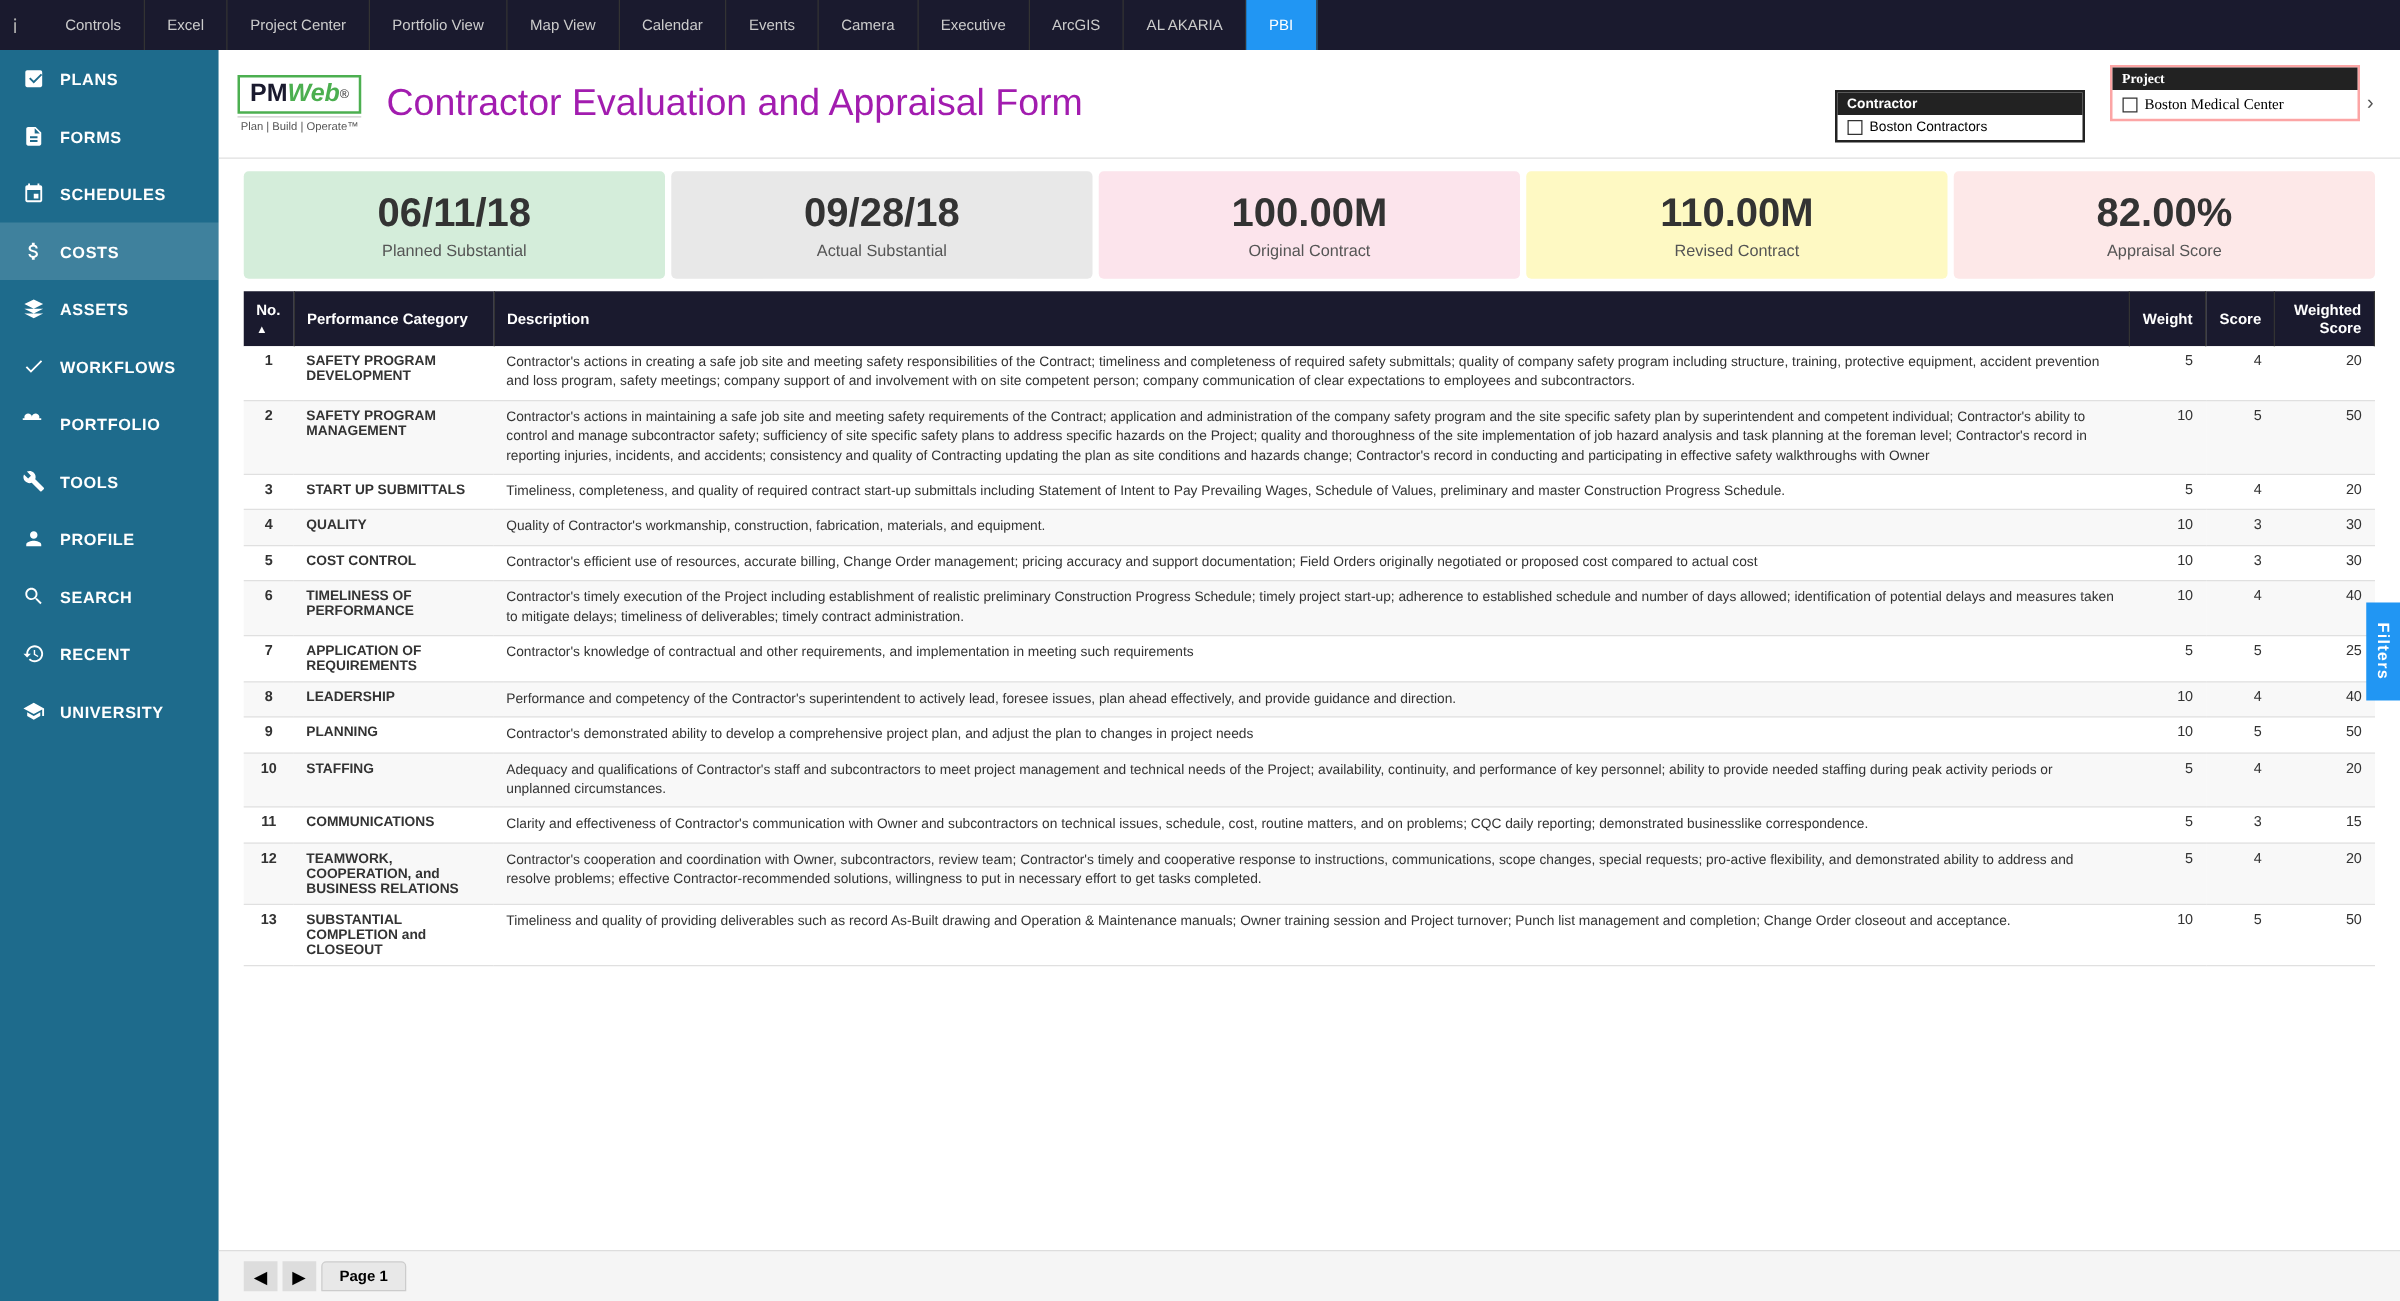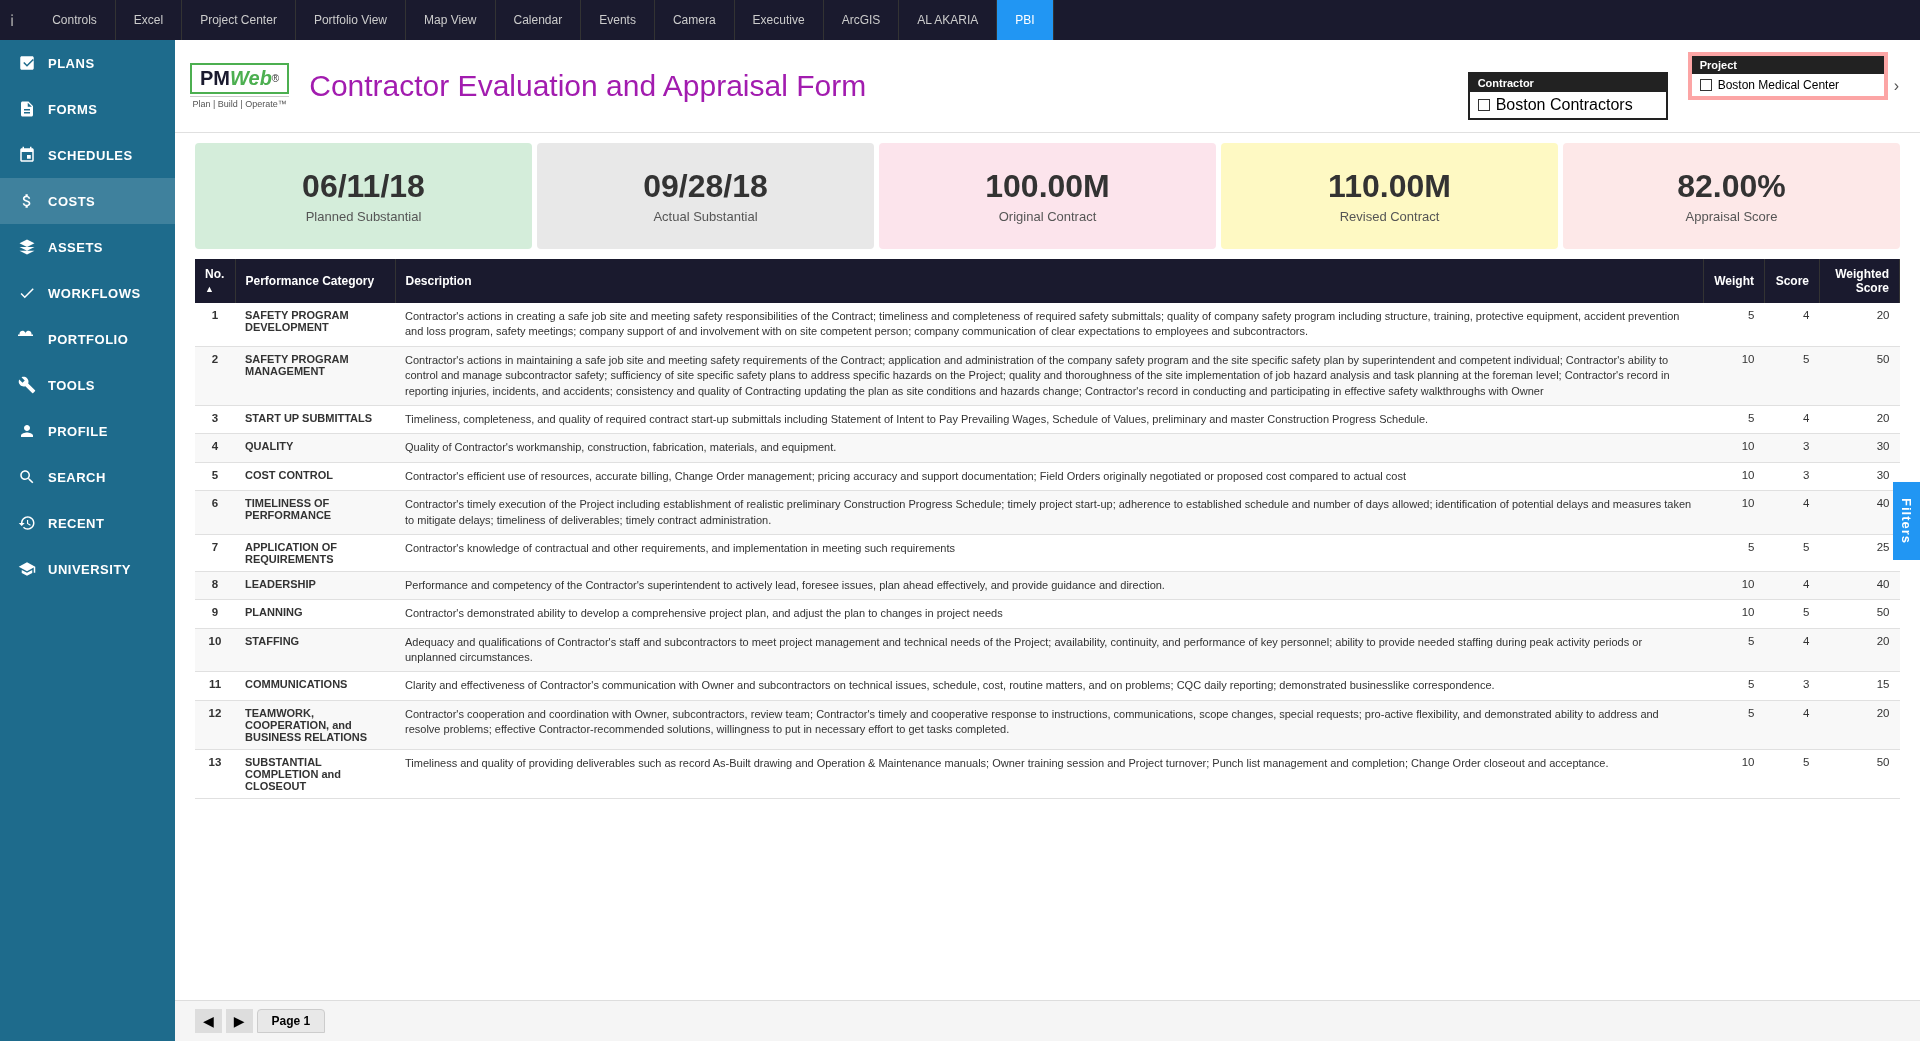--- a/index.html
+++ b/index.html
@@ -57,21 +57,21 @@
     .report-title { font-size: 30px; color: #a21caf; font-weight: normal; flex: 1; text-align: left; }
 
     
     .stats-row {
       display: flex;
       padding: 10px 20px;
       gap: 5px;
     }
     .stat-card {
       flex: 1;
-      padding: 25px;
+      padding: 15px;
       text-align: center;
       border-radius: 4px;
     }
     .stat-card.green { background: #d4edda; }
     .stat-card.gray { background: #e8e8e8; }
     .stat-card.pink { background: #fce4ec; }
     .stat-card.purple { background: #fef9c3; }
     .stat-card.salmon { background: #fde8e8; }
     .stat-value { font-size: 32px; font-weight: bold; color: #333; }
     .stat-label { font-size: 13px; color: #555; margin-top: 4px; }
@@ -341,25 +341,25 @@
       </div>
 
       <div class="report-title">Contractor Evaluation and Appraisal Form</div>
 
       <div class="top-right-corner">
 
         <div style="border:2px solid #222;min-width:200px;margin-top:20px;">
           <div style="background:#222;color:#fff;padding:3px 8px;font-size:11px;font-weight:bold;">Contractor</div>
           <div style="padding:4px 8px;display:flex;align-items:center;gap:6px;">
             <div style="width:12px;height:12px;border:1px solid #333;background:#fff;"></div>
-            <span style="font-size:16px;">Boston Contractors</span>
+            <span style="font-size:11px;">Boston Contractors</span>
           </div>
         </div>
 
-        <div style="border:4px solid #fca5a5;min-width:200px;">
+        <div style="border:2px solid #fca5a5;min-width:200px;font-family:Liberation Serif, serif;">
           <div style="background:#222;color:#fff;padding:3px 8px;font-size:11px;font-weight:bold;">Project</div>
           <div style="padding:4px 8px;display:flex;align-items:center;gap:6px;">
             <div style="width:12px;height:12px;border:1px solid #333;background:#fff;"></div>
             <span style="font-size:12px;">Boston Medical Center</span>
           </div>
         </div>
       </div>
 
       <button class="chevron-btn">›</button>
     </div>

